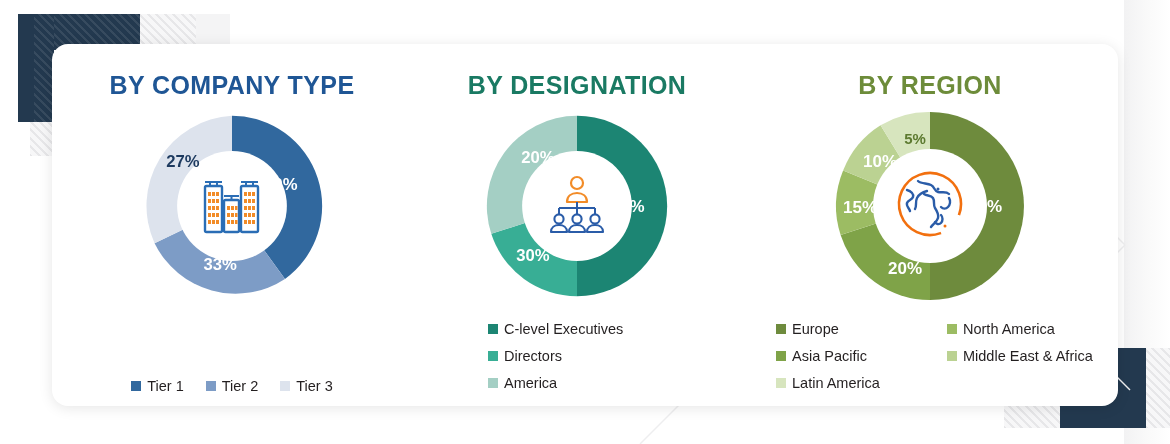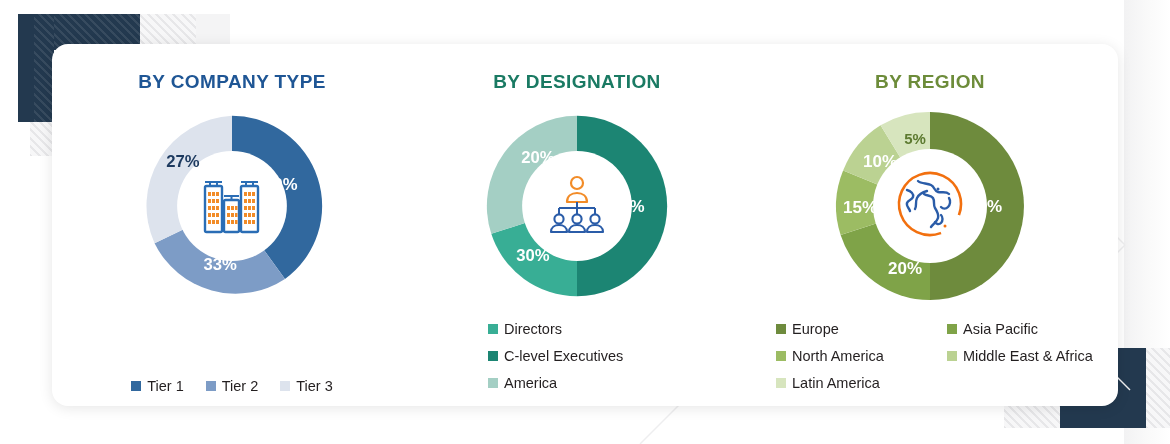--- a/index.html
+++ b/index.html
@@ -94,21 +94,21 @@
   }
   #panel-company    { width: 360px; }
   #panel-designation{ width: 330px; }
   #panel-region     { width: 376px; }
 
   .panel-title {
     position: absolute;
     top: 27px;
     left: 0; right: 0;
     text-align: center;
-    font-size: 19px;
+    font-size: 25px;
     font-weight: bold;
     letter-spacing: 0.4px;
   }
   #title-company    { color: #1f5695; }
   #title-designation{ color: #1a7a63; text-align: center; }
   #title-region     { color: #6d8c3a; }
 
   
   .donut-wrap {
     position: absolute;
@@ -340,26 +340,26 @@
               <path d="M23 58 c0-4.6 3.6-7 8-7 s8 2.4 8 7 z" stroke-linejoin="round"></path>
               <circle cx="49" cy="45" r="4.6"></circle>
               <path d="M41 58 c0-4.6 3.6-7 8-7 s8 2.4 8 7 z" stroke-linejoin="round"></path>
             </g>
           </svg>
         </div>
       </div>
 
       <div class="legend" id="legend-designation">
         <div class="legend-item">
+          <span class="swatch" style="background:#1C8573"></span>
+          <span>C-level Executives</span>
+        </div>
+        <div class="legend-item">
           <span class="swatch" style="background:#38AE95"></span>
           <span>Directors</span>
-        </div>
-        <div class="legend-item">
-          <span class="swatch" style="background:#1C8573"></span>
-          <span>C-level Executives</span>
         </div>
         <div class="legend-item">
           <span class="swatch" style="background:#A4CFC4"></span>
           <span>America</span>
         </div>
       </div>
     </div>
 
     <div class="panel" id="panel-region">
       <div class="panel-title" id="title-region">BY REGION</div>
@@ -400,28 +400,28 @@
           </svg>
         </div>
       </div>
 
       <div class="legend" id="legend-region">
         <div class="legend-item">
           <span class="swatch" style="background:#6E8B3D"></span>
           <span>Europe</span>
         </div>
         <div class="legend-item">
+          <span class="swatch" style="background:#9CBC63"></span>
+          <span>North America</span>
+        </div>
+        <div class="legend-item">
           <span class="swatch" style="background:#7FA348"></span>
           <span>Asia Pacific</span>
         </div>
         <div class="legend-item">
-          <span class="swatch" style="background:#9CBC63"></span>
-          <span>North America</span>
-        </div>
-        <div class="legend-item">
           <span class="swatch" style="background:#BBD292"></span>
           <span>Middle East &amp; Africa</span>
         </div>
         <div class="legend-item">
           <span class="swatch" style="background:#D7E5BE"></span>
           <span>Latin America</span>
         </div>
       </div>
     </div>
 

